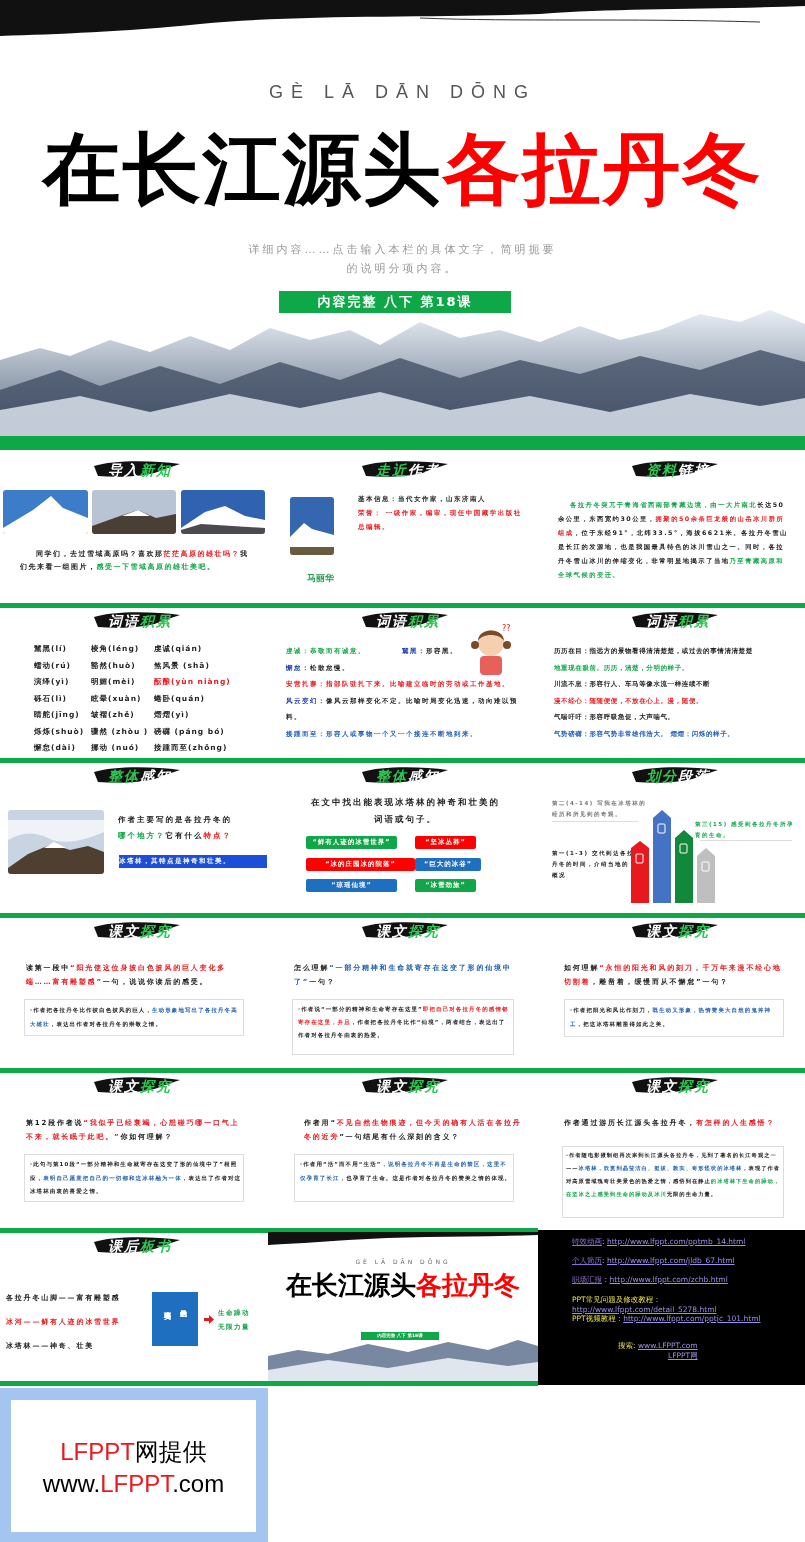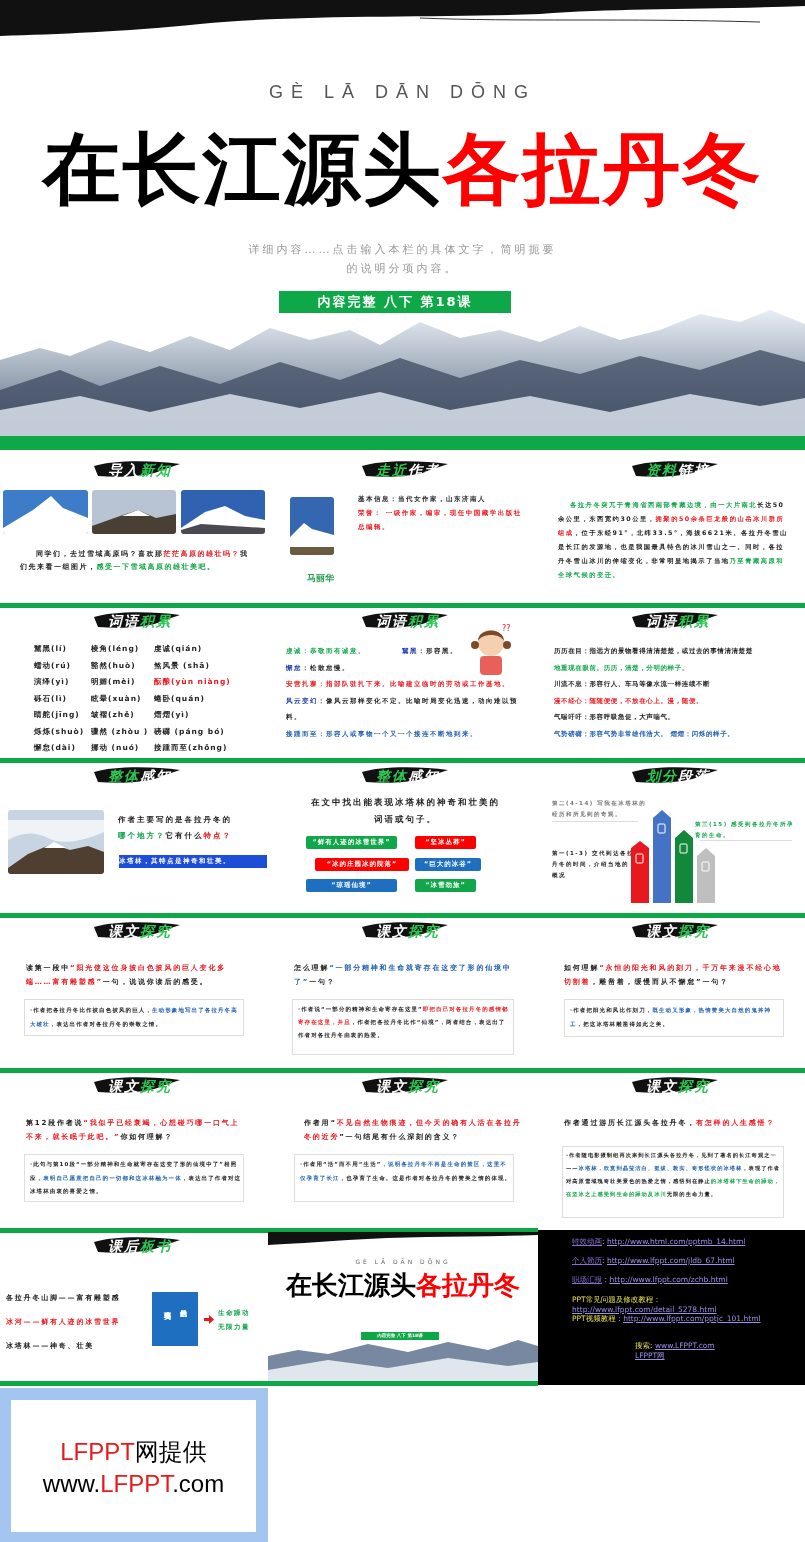--- a/index.html
+++ b/index.html
@@ -231,21 +231,21 @@
   <div class="topbar"></div>
   <div class="brush">
       <svg width="90" height="22">
         <path d="M2 8 C20 2 60 2 88 6 L70 12 C60 18 30 20 6 18 Z" fill="#111"></path>
       </svg>
       <span><b>整体</b><i>感知</i></span>
     </div>
   <div class="txt" style="left:40px;top:36px;width:195px;text-align:center;font-size:8.5px;line-height:17px;letter-spacing:2px">在文中找出能表现冰塔林的神奇和壮美的词语或句子。</div>
   <div class="pill pg" style="left:38px;top:78px;width:91px">“鲜有人迹的冰雪世界”</div>
   <div class="pill pr" style="left:147px;top:78px;width:61px">“坚冰丛莽”</div>
-  <div class="pill pr" style="left:47px;top:100px;width:94px">“冰的庄园冰的院落”</div>
+  <div class="pill pr" style="left:38px;top:100px;width:109px">“冰的庄园冰的院落”</div>
   <div class="pill pb" style="left:147px;top:100px;width:66px">“巨大的冰谷”</div>
   <div class="pill pb" style="left:38px;top:121px;width:91px">“琼瑶仙境”</div>
   <div class="pill pg" style="left:147px;top:121px;width:61px">“冰雪劲旅”</div>
 </div>
 
 <div class="slide" style="left:538px;top:758px;width:267px">
   <div class="topbar"></div>
   <div class="brush">
       <svg width="90" height="22">
         <path d="M2 8 C20 2 60 2 88 6 L70 12 C60 18 30 20 6 18 Z" fill="#111"></path>
@@ -383,26 +383,26 @@
   <div style="position:absolute;top:40px;width:270px;text-align:center;font-size:26px;font-weight:bold;font-family:'DejaVu Serif',serif"><span>在长江源头</span><span style="color:#f00">各拉丹冬</span></div>
   <div style="position:absolute;left:93px;top:104px;width:78px;height:8px;background:#0fa848;color:#fff;font-size:4.5px;text-align:center;line-height:8px;font-weight:bold">内容完整  八下  第18课</div>
   <svg style="position:absolute;left:0;top:108px" width="270" height="45" viewBox="0 0 270 45" preserveAspectRatio="none">
       <path d="M0 20 L30 14 L60 18 L100 8 L140 16 L180 6 L220 14 L250 4 L270 10 V45 H0Z" fill="#7888a0"></path>
       <path d="M0 34 L60 24 L120 32 L180 22 L240 30 L270 26 V45 H0Z" fill="#dfe6ee"></path>
     </svg>
   <div style="position:absolute;left:0;top:153px;width:270px;height:5px;background:#0fa848"></div>
 </div>
 
 <div class="links">
-  <div class="ln" style="left:34px;top:7px"><span class="lab">特效动画</span>: <span class="url">http://www.html.com/pptmb_14.html</span></div>
+  <div class="ln" style="left:34px;top:7px"><span class="lab">特效动画</span>: <span class="url">http://www.lfppt.com/pptmb_14.html</span></div>
   <div class="ln" style="left:34px;top:26px"><span class="lab">个人简历</span>: <span class="url">http://www.lfppt.com/jldb_67.html</span></div>
   <div class="ln" style="left:34px;top:45px"><span class="lab">职场汇报</span>：<span class="url">http://www.lfppt.com/zchb.html</span></div>
   <div class="ln" style="left:34px;top:65px;line-height:10px"><div class="ylab"><span>PPT常见问题及修改教程</span>：</div><span class="url">http://www.lfppt.com/detail_5278.html</span></div>
   <div class="ln" style="left:34px;top:84px"><span class="ylab">PPT视频教程</span>：<span class="url">http://www.lfppt.com/pptjc_101.html</span></div>
-  <div class="ln" style="left:97px;top:111px;text-align:left;line-height:10px"><span class="ylab">搜索:</span> <span class="url">www.LFPPT.com</span><div class="url">LFPPT网</div></div>
+  <div class="ln" style="left:80px;top:111px;text-align:right;line-height:10px"><span class="ylab">搜索:</span> <span class="url">www.LFPPT.com</span><div class="url">LFPPT网</div></div>
 </div>
 
 <div class="promo">
   <div class="promo-inner">
     <div class="promo-l1"><span class="red">LFPPT</span><span>网提供</span></div>
     <div class="promo-l2"><span>www.</span><span class="red">LFPPT</span><span>.com</span></div>
   </div>
 </div>
 <div class="grey-bg"></div>
 

